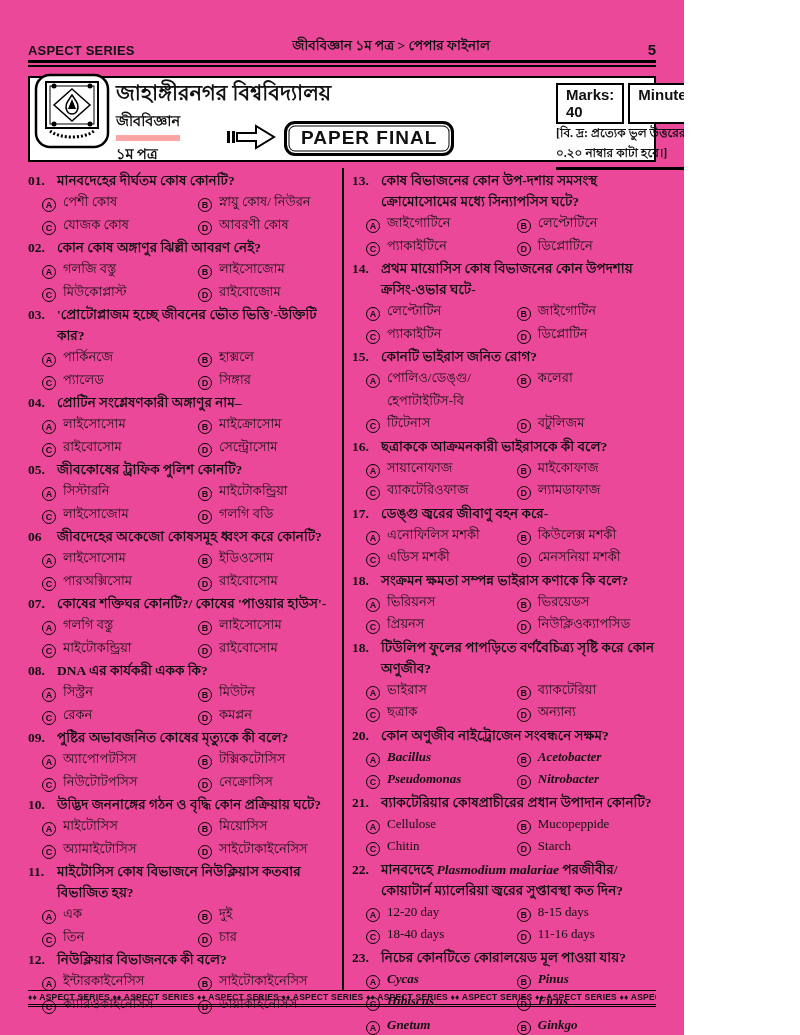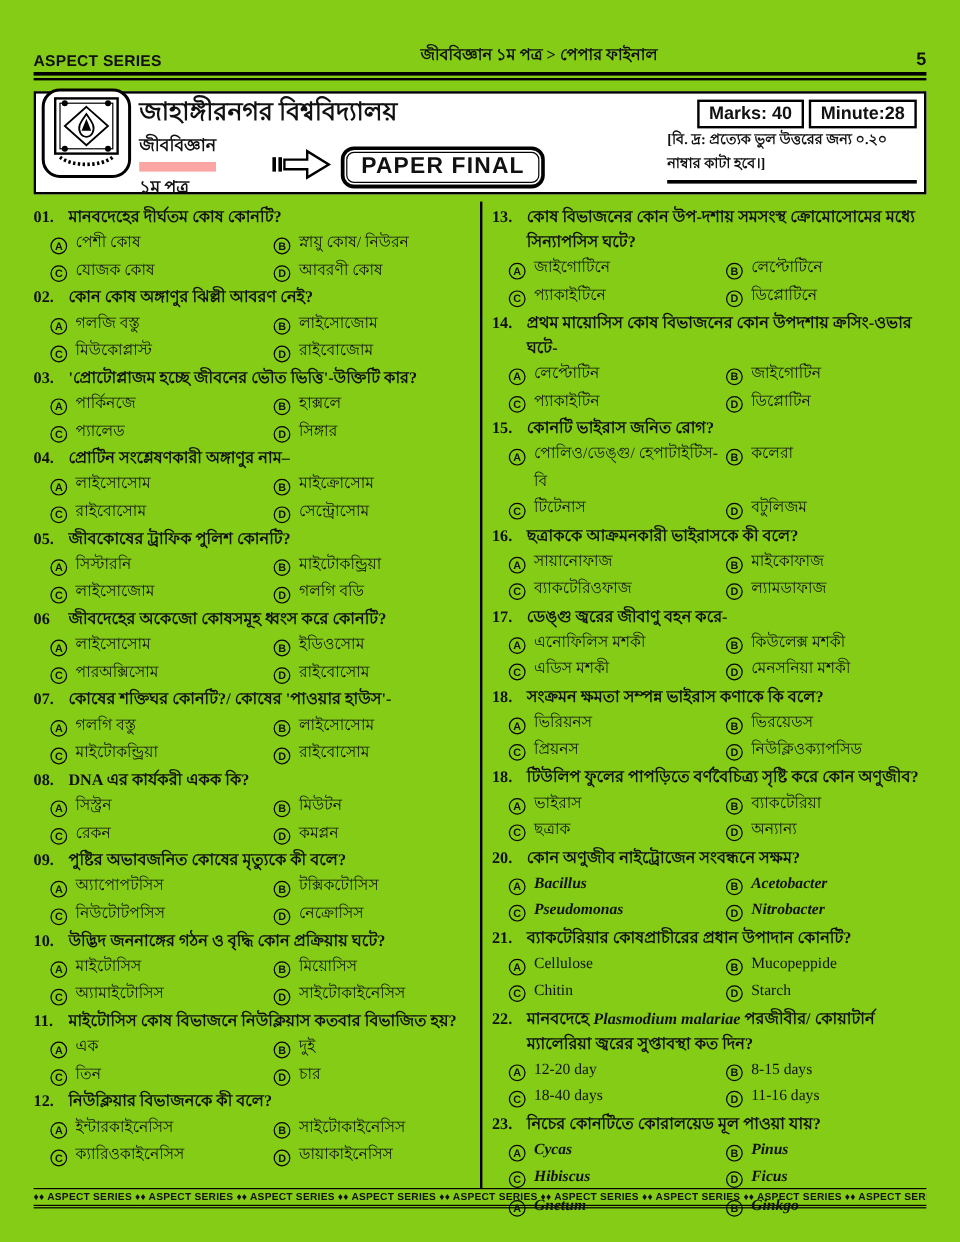--- a/index.html
+++ b/index.html
@@ -1,35 +1,35 @@
 <!DOCTYPE html>
 <html><head>
 <meta charset="utf-8">
 <style>
   * { margin:0; padding:0; box-sizing:border-box; }
   html,body { background:#fff; }
   body { font-family:"Liberation Serif","DejaVu Sans",sans-serif; color:#111; }
-  .page { position:relative; width:800px; height:1035px; background:#84cc16; overflow:hidden; padding:0 28px; }
+  .page { position:relative; width:684px; height:1035px; background:#ec4899; overflow:hidden; padding:0 28px; }
 
   
   .topbar { display:flex; align-items:flex-end; justify-content:space-between; padding-top:40px; height:58px; }
   .topbar .tb-left { font-family:"Liberation Sans",sans-serif; font-weight:bold; font-size:13px; letter-spacing:.2px; }
   .topbar .tb-center { font-weight:bold; font-size:13.5px; }
   .topbar .tb-right { font-family:"Liberation Sans",sans-serif; font-weight:bold; font-size:15px; }
   .double-rule { height:7px; border-top:3px solid #000; border-bottom:2px solid #000; margin-top:2px; }
 
   
   .header-box { margin-top:9px; border:2px solid #000; height:86px; display:flex; align-items:stretch; padding:3px 6px 19px 4px; background:#fff; }
   .logo-wrap { width:86px; display:flex; align-items:center; justify-content:center; }
   .hdr-mid { flex:1; padding-left:6px; display:flex; flex-direction:column; }
   .uni-name { font-weight:bold; font-size:21px; line-height:24px; }
   .grad-bar { height:6px; width:440px; margin-top:2px; background:linear-gradient(90deg,#000 0%,#000 55%,#8a8a8a 74%,#333 88%,#000 100%); }
   .hdr-sub-row { display:flex; align-items:center; margin-top:3px; }
   .subj-block { width:96px; }
-  .subj { font-weight:bold; font-size:14.5px; border-bottom:8px solid #fca5a5; display:inline-block; padding-bottom:1px; }
+  .subj { font-weight:bold; font-size:14.5px; border-bottom:6px solid #fca5a5; display:inline-block; padding-bottom:1px; }
   .paper-no { font-weight:bold; font-size:14.5px; margin-top:2px; }
   .stamp-row { display:flex; align-items:center; margin-left:14px; }
   .arrow-icon { margin-right:6px; }
   .stamp-box { border:3px solid #000; border-radius:11px; padding:3px 14px 4px; font-family:"Liberation Sans",sans-serif; font-weight:bold; font-size:19px; letter-spacing:1px; box-shadow:inset 0 0 0 1.5px #fff, inset 0 0 0 2.5px #000; }
   .hdr-right { width:272px; display:flex; flex-direction:column; align-items:flex-end; justify-content:space-between; padding:2px 0 4px; }
   .score-row { display:flex; gap:4px; }
   .score-box { border:2px solid #000; font-family:"Liberation Sans",sans-serif; font-weight:bold; font-size:15px; padding:1px 8px 2px; background:#fff; }
   .note { font-weight:bold; font-size:12px; border-bottom:3px solid #000; padding-bottom:3px; }
 
   

